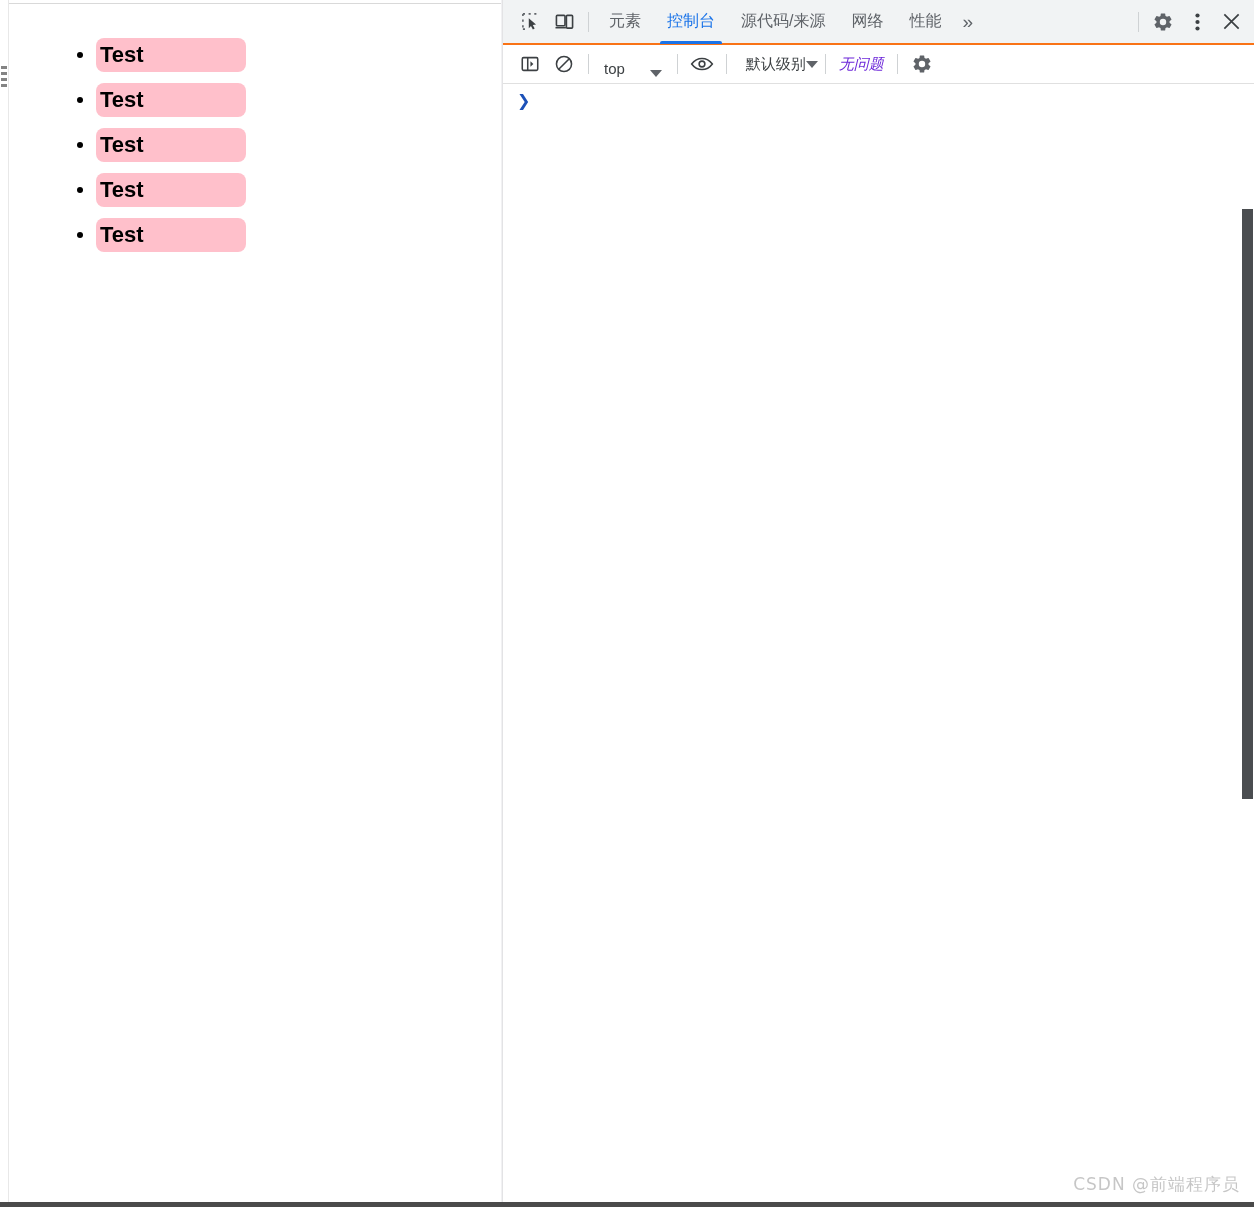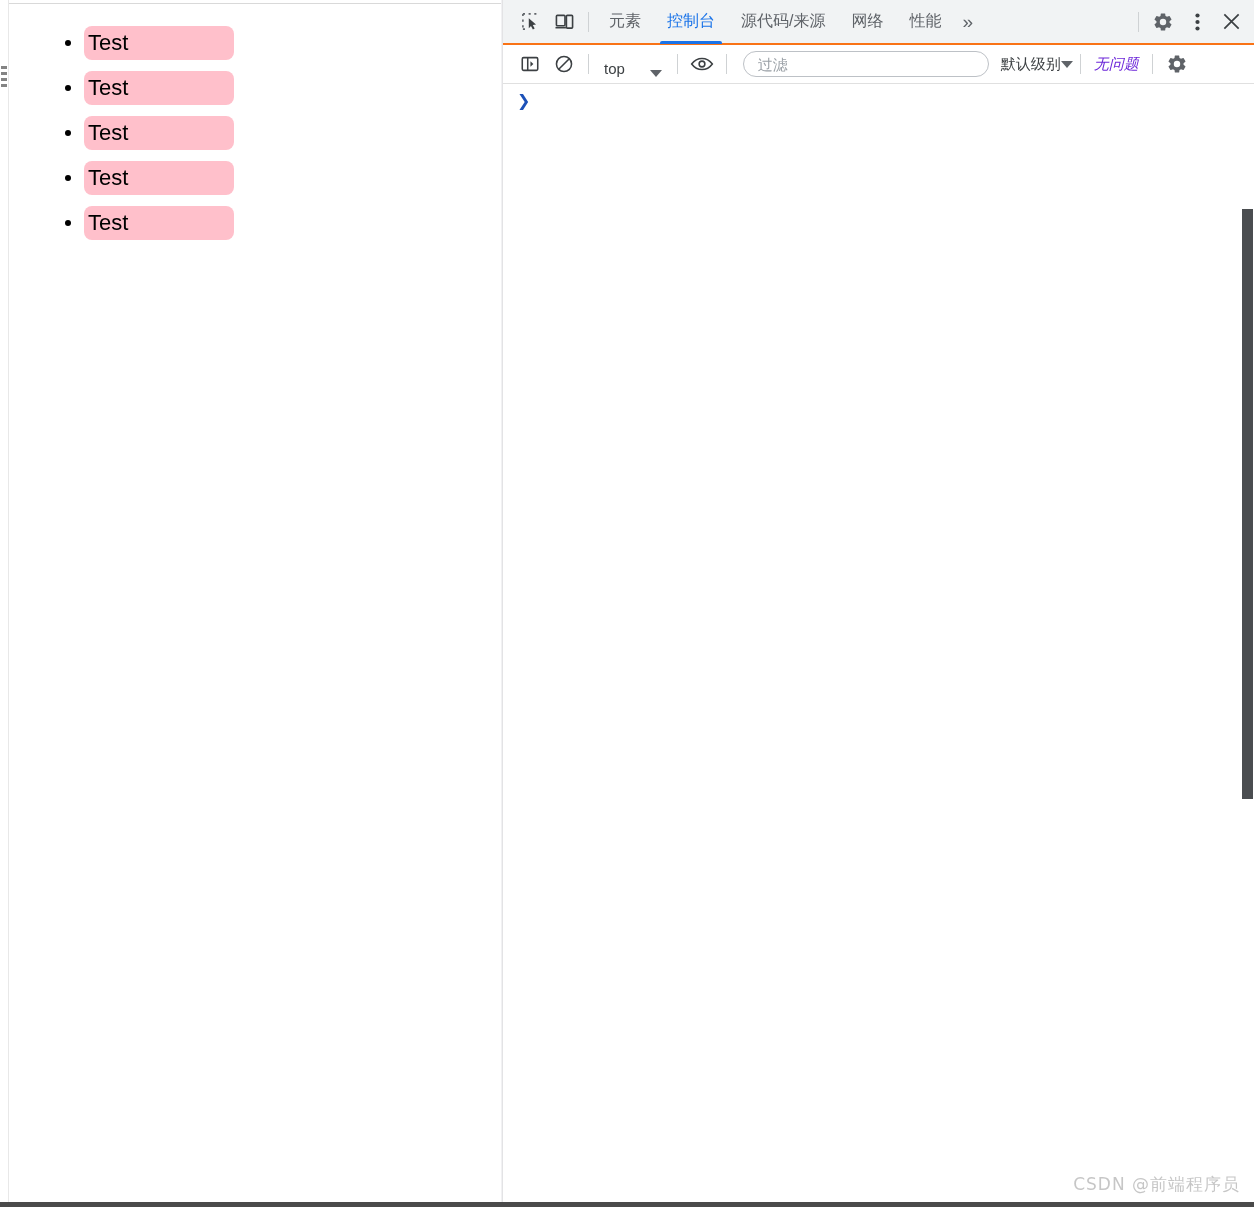--- a/index.html
+++ b/index.html
@@ -55,24 +55,25 @@
     position: absolute;
     left: 9px; top: 3px;
     width: 492px; height: 1px;
     background: #d9d9d9;
   }
 
   ul.test-list {
     position: absolute;
     left: 40px;
     top: 22px;
-    margin: 4px;
+    margin: 16px;
     padding: 0 0 0 40px;
     list-style: disc;
     width: 420px;
+    font-weight: bold;
   }
   ul.test-list > li {
     margin: 0 0 11px 0;
     padding: 0;
     font-size: 22px;
     line-height: 1;
     color: #000000;
   }
   ul.test-list > li::marker { font-size: 20px; }
   .hl {
@@ -384,23 +385,20 @@
 
       <div class="dt-icon-btn">
         <svg width="24" height="20" viewBox="0 0 26 20">
           <path d="M13 4C7.5 4 3.2 8.1 1.8 10c1.4 1.9 5.7 6 11.2 6s9.8-4.1 11.2-6C22.8 8.1 18.5 4 13 4z" stroke="#3c4043" stroke-width="1.7" fill="none"></path>
           <circle cx="13" cy="10" r="3.1" stroke="#3c4043" stroke-width="1.7" fill="none"></circle>
         </svg>
       </div>
 
       <div class="vsep"></div>
 
-      <div class="filter-box">
-        <input type="text" placeholder="过滤" style="">
-      </div>
 
       <div class="level-select">
         <span>默认级别</span>
         <span class="caret-down"></span>
       </div>
 
       <div class="vsep"></div>
 
       <div class="issues-label">无问题</div>
 

